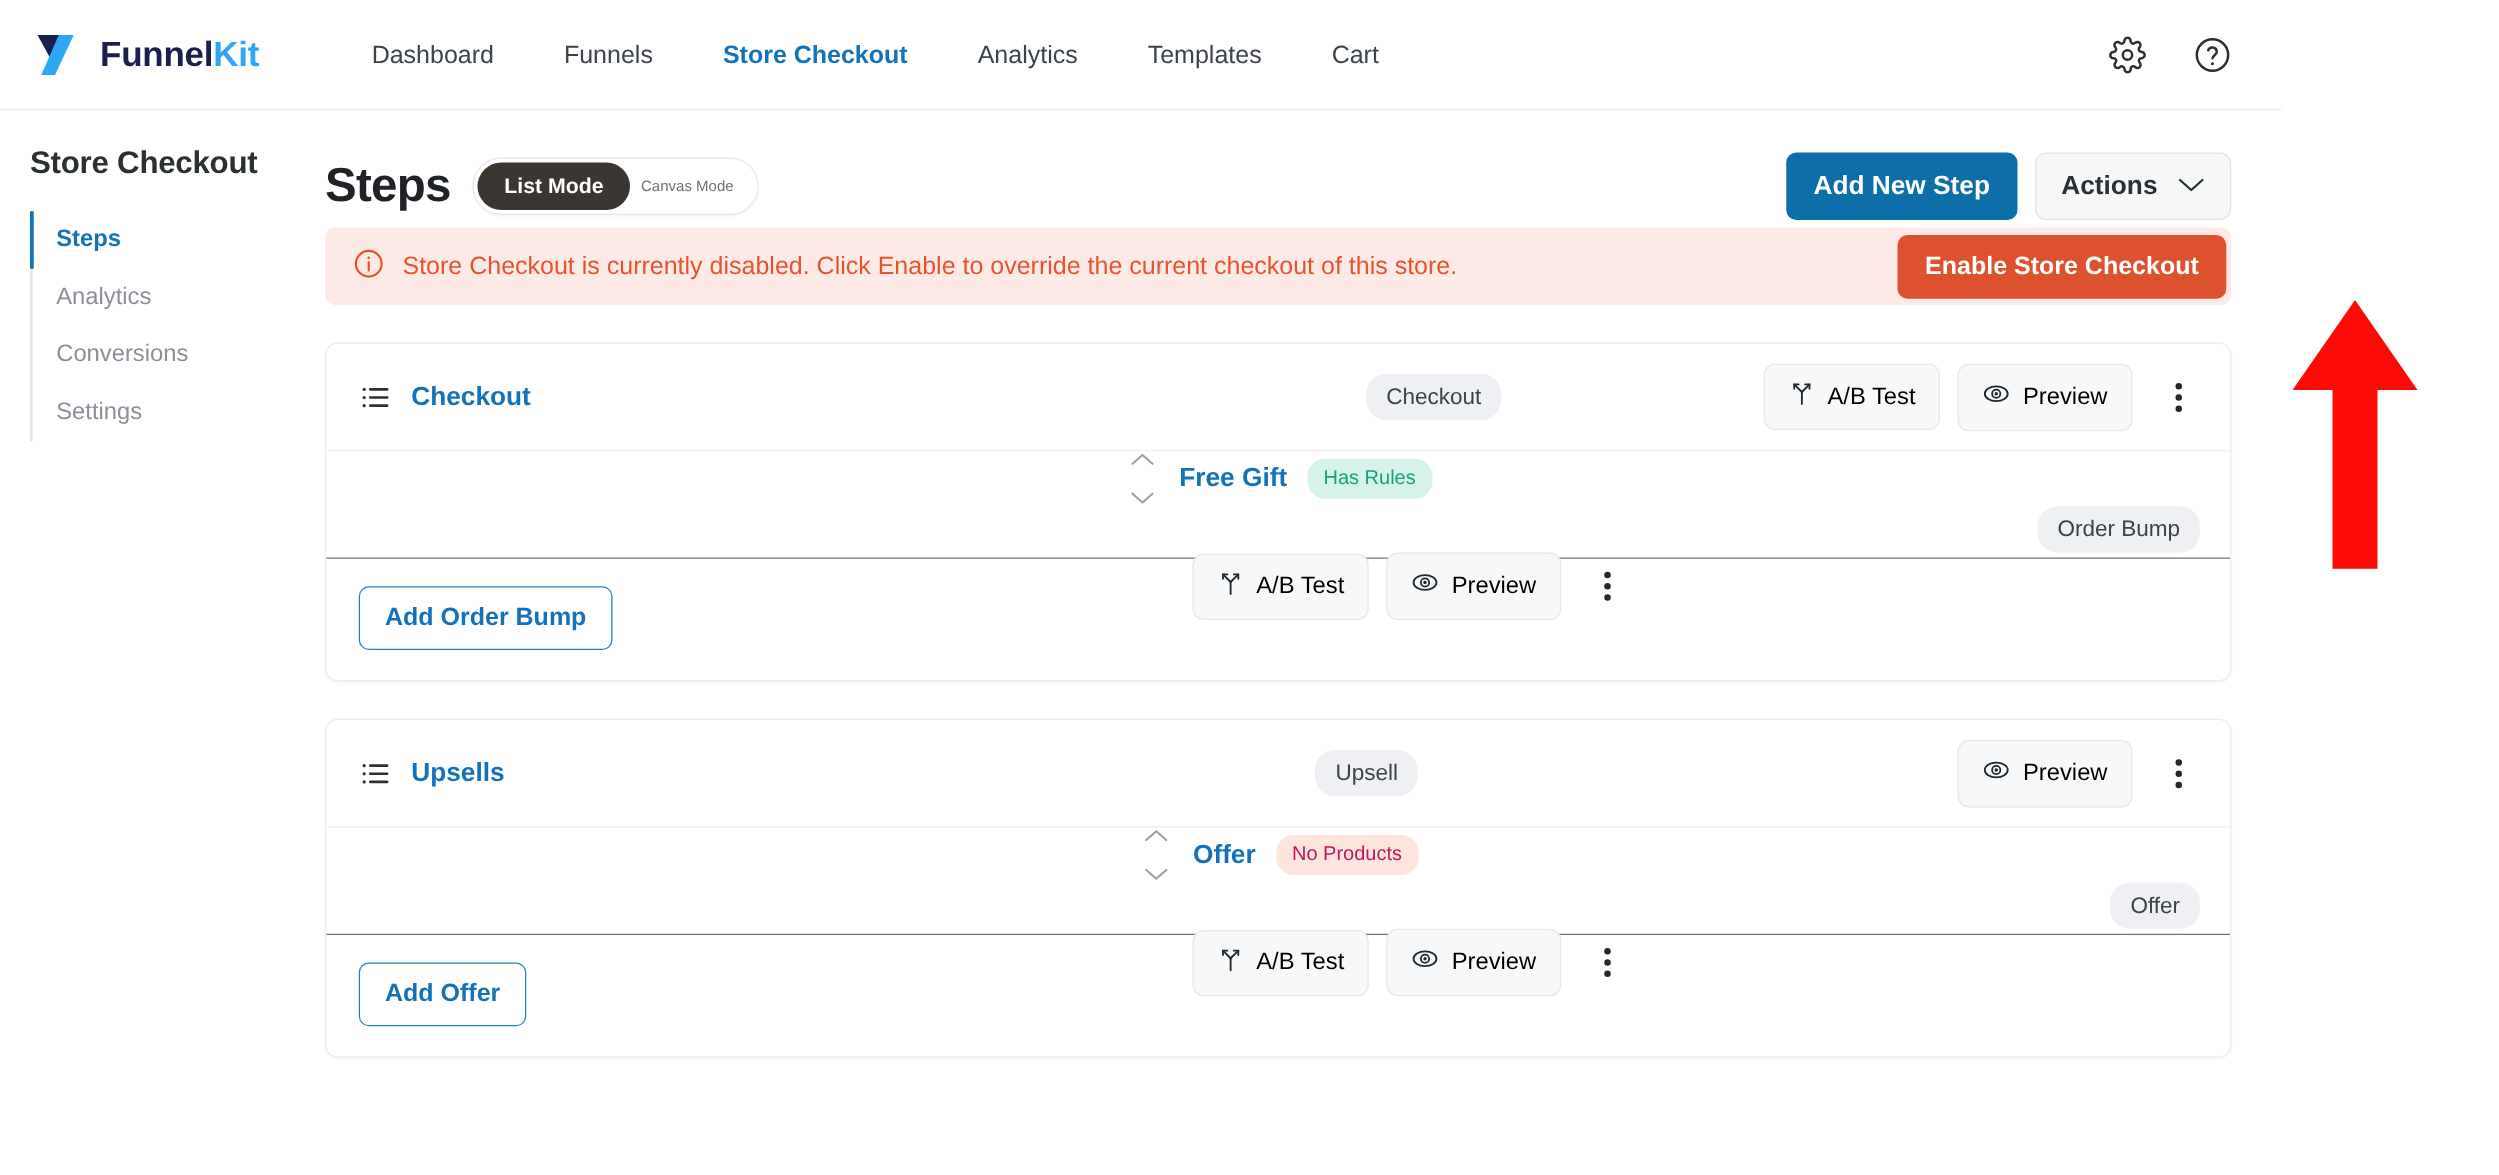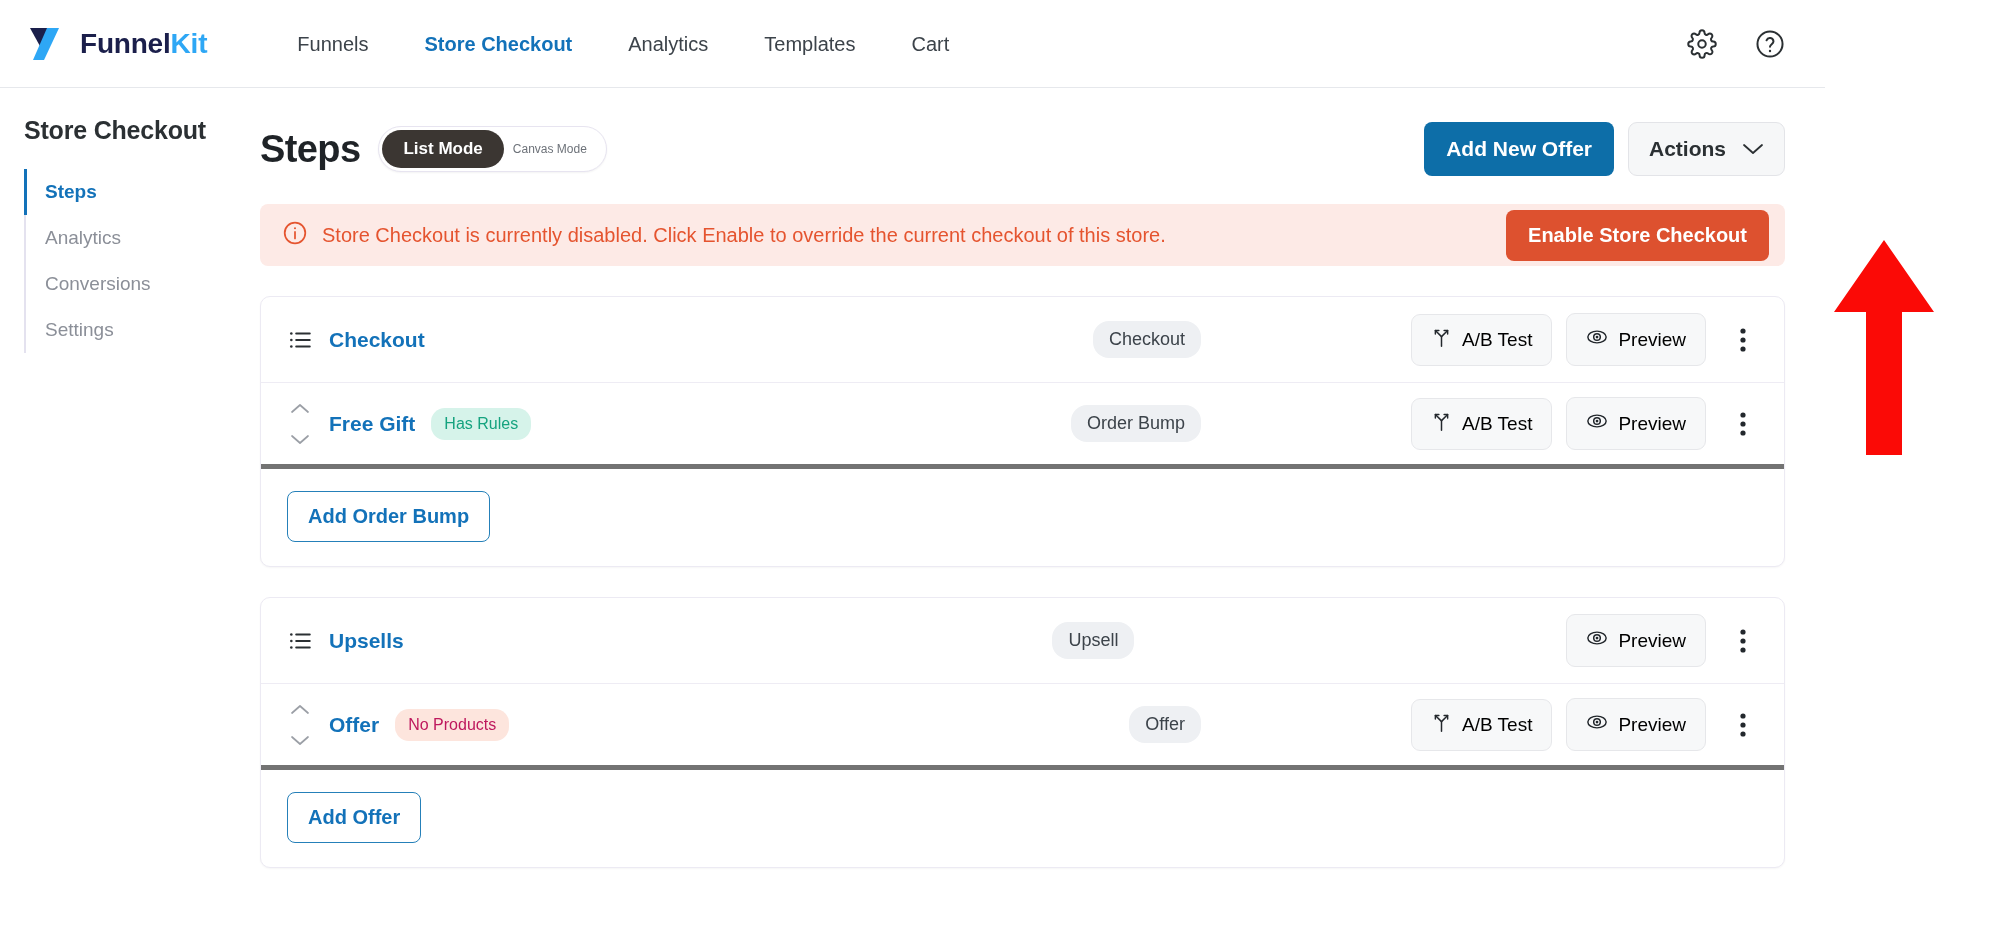--- a/index.html
+++ b/index.html
@@ -90,26 +90,25 @@
     border: none; border-radius: 8px; padding: 15px 22px; cursor: pointer; white-space: nowrap;
   }
   .btn-actions {
     background: #f6f7f8; color: #2b3033; font-size: 21px; font-weight: 600;
     border: 1px solid #e3e4e8; border-radius: 9px; padding: 14px 20px;
     display: flex; align-items: center; gap: 16px; cursor: pointer; white-space: nowrap;
   }
 
   
   .notice {
-    margin-top: 22px;
     background: #fdeae6;
     border-radius: 8px;
     min-height: 62px;
     display: flex; align-items: center;
-    padding: 0 16px 0 22px;
+    padding: 0 4px 0 22px;
     gap: 14px;
   }
   .notice-text { font-size: 20px; color: #e5542f; white-space: nowrap; }
   .btn-enable {
     margin-left: auto;
     background: #dd512f; color: #fff; border: none; border-radius: 8px;
     font-size: 20px; font-weight: 700; padding: 14px 22px; cursor: pointer; white-space: nowrap;
   }
 
   
@@ -120,21 +119,21 @@
     border-radius: 10px;
     box-shadow: 0 1px 2px rgba(22,23,26,.04);
     overflow: hidden;
   }
   .step-row {
     display: flex; align-items: center;
     padding: 0 24px 0 26px;
     height: 86px;
     border-bottom: 1px solid #eeecf4;
   }
-  .step-row.last { border-bottom: 5px solid #737373; }
+  .step-row.last { border-bottom: 1px solid #737373; flex-direction: column; }
   .row-left { display: flex; align-items: center; gap: 16px; min-width: 0; }
   .list-icon { width: 26px; height: 26px; display:block; }
   .sort-arrows { width: 26px; height: 44px; display: flex; flex-direction: column; align-items: center; justify-content: space-between; cursor: pointer; }
   .step-name { font-size: 21px; font-weight: 600; color: #1372b9; cursor: pointer; white-space: nowrap; }
   .badge { font-size: 16px; font-weight: 400; border-radius: 14px; padding: 7px 13px; white-space: nowrap; }
   .badge-green { background: #d6f3ea; color: #15a37f; }
   .badge-red { background: #fde5dd; color: #be185d; }
 
   .row-mid { margin-left: auto; display: flex; align-items: center; }
   .type-chip {
@@ -171,20 +170,21 @@
       <span class="brand-mark">
         <svg width="42" height="36" viewBox="0 0 42 36">
           <polygon points="2,2 24,2 13,22" fill="#1b1f4b"></polygon>
           <polygon points="19,2 31,2 16,34 5,34" fill="#2ea7f5"></polygon>
         </svg>
       </span>
       <span class="brand-text"><span>Funnel</span><span class="kit">Kit</span></span>
     </div>
 
     <div class="nav">
+      <div class="nav-item">Dashboard</div>
       <div class="nav-item">Funnels</div>
       <div class="nav-item active">Store Checkout</div>
       <div class="nav-item">Analytics</div>
       <div class="nav-item">Templates</div>
       <div class="nav-item">Cart</div>
     </div>
 
     <div class="topbar-right">
       <div class="icon-btn">
         <svg width="30" height="30" viewBox="0 0 24 24" fill="none" stroke="#2b3033" stroke-width="1.6">
@@ -216,21 +216,21 @@
 
     <div class="main">
 
       <div class="steps-head">
         <div class="steps-title">Steps</div>
         <div class="mode-toggle">
           <div class="mode-pill">List Mode</div>
           <div class="mode-flat">Canvas Mode</div>
         </div>
         <div class="head-actions">
-          <button class="btn-primary">Add New Offer</button>
+          <button class="btn-primary">Add New Step</button>
           <div class="btn-actions">
             <span>Actions</span>
             <span>
               <svg width="22" height="14" viewBox="0 0 22 14" fill="none" stroke="#2b3033" stroke-width="1.8" stroke-linecap="round" stroke-linejoin="round">
                   <polyline points="2,3 11,11 20,3"></polyline>
                 </svg>
             </span>
           </div>
         </div>
       </div>

